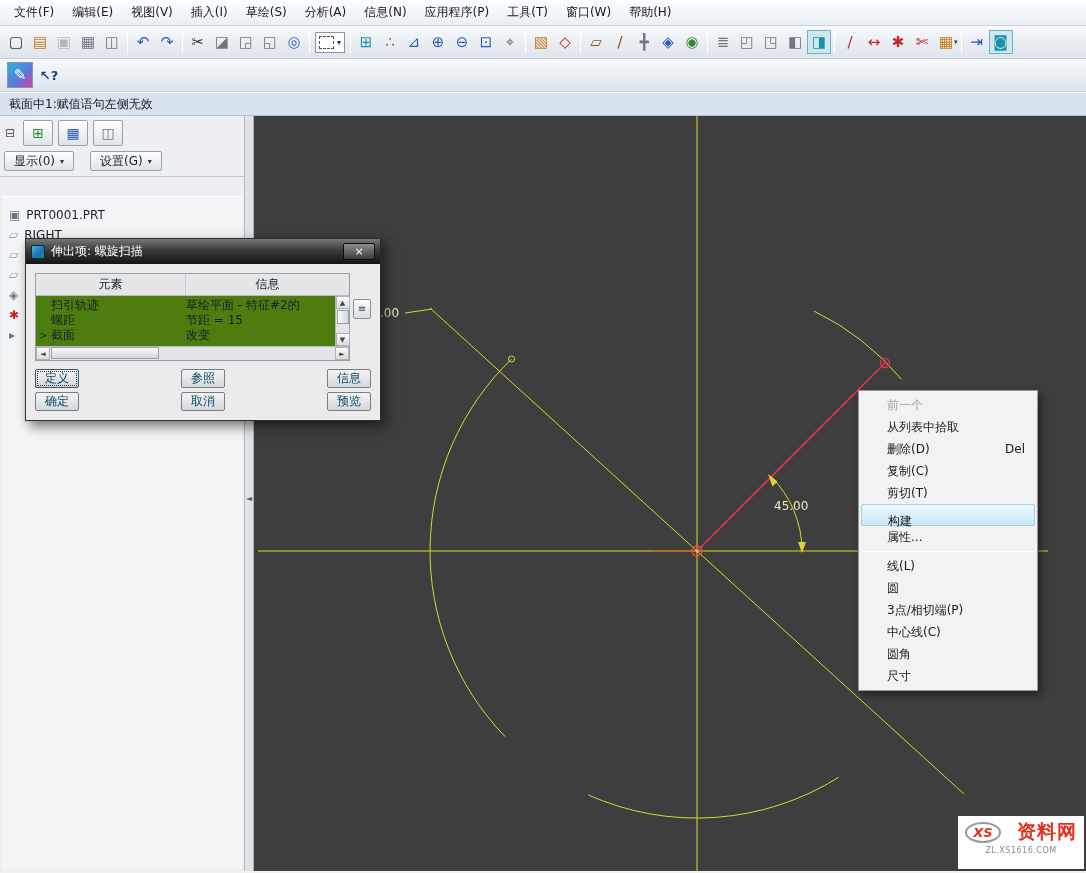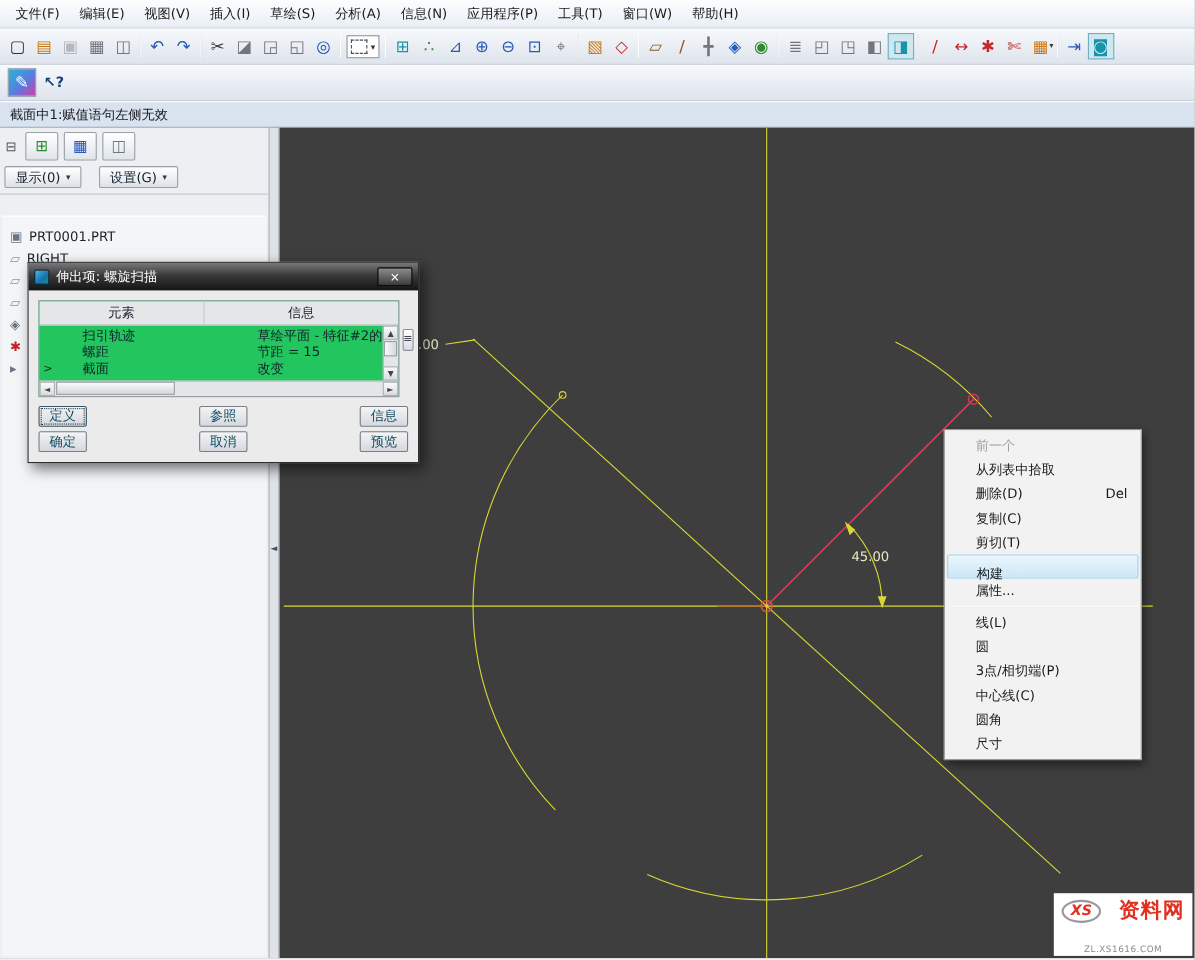--- a/index.html
+++ b/index.html
@@ -73,27 +73,27 @@
   .dtitle { height:25px; display:flex; align-items:center; gap:6px; padding:0 5px;
     background:linear-gradient(#787878,#3a3a3a 45%,#141414); }
   .dicon { width:14px; height:14px; border:1px solid #0a2c3c; border-radius:2px;
     background:linear-gradient(135deg,#49b6e0,#1a6fae 60%,#0c9a72); }
   .dtitle-text { color:#fff; }
   .dclose { margin-left:auto; width:32px; height:17px; border:1px solid #0c0c0c; border-radius:2px;
     background:linear-gradient(#8d8d8d,#3c3c3c); color:#fff; font-size:11px; line-height:15px;
     text-align:center; }
   .dbody { padding:9px 9px 9px 9px; }
   .dlist-wrap { display:flex; gap:3px; }
-  .dtable { flex:1; border:1px solid #9aa0a6; background:#22c55e; }
+  .dtable { flex:1; border:1px solid #9aa0a6; background:#4d7c0f; }
   .dhead { display:flex; background:#e4e6e8; border-bottom:1px solid #b6babe; }
   .dhead .h1 { width:150px; text-align:center; padding:2px 0; border-right:1px solid #c6cace; color:#15202c; }
   .dhead .h2 { flex:1; text-align:center; padding:2px 0; color:#15202c; }
   .dlistrow { display:flex; }
   .drows { flex:1; padding:2px 0 3px 0; min-height:50px; }
-  .drow { display:flex; height:15px; align-items:center;gap:24px; }
+  .drow { display:flex; height:15px; align-items:center; }
   .drow .g { width:15px; text-align:center; font-size:10px; color:#222; }
   .drow .c1 { width:135px; color:#15202c; }
   .drow .c2 { flex:1; color:#15202c; white-space:nowrap; overflow:hidden; }
   .vscroll { width:14px; background:#e3e5e8; border-left:1px solid #b6babe;
     display:flex; flex-direction:column; align-items:center; }
   .sarrow { width:14px; height:13px; font-size:7px; color:#444; text-align:center; line-height:13px;
     background:linear-gradient(#fafafa,#d9dce0); border:1px solid #aeb2b8; }
   .vthumb { width:12px; height:14px; margin-top:1px; background:linear-gradient(90deg,#fafafa,#d4d8dc);
     border:1px solid #9aa0a6; }
   .hscroll { height:14px; display:flex; border-top:1px solid #b6babe; background:#e3e5e8; }
@@ -112,22 +112,22 @@
   #ctxmenu { position:absolute; left:858px; top:274px; width:180px; z-index:6;
     background:#f2f2f2; border:1px solid #979797; box-shadow:3px 4px 8px rgba(0,0,0,.45); padding:3px 0; }
   .mi { height:22px; display:flex; align-items:center; padding:0 12px 0 28px; color:#17191c; }
   .mi .sc { margin-left:auto; }
   .mi.dis { color:#9aa0a6; }
   .mi.hl { background:linear-gradient(#ecf6fd,#cbe7f8); border:1px solid #9fd1ef; border-radius:2px;
     margin:0 2px; padding:12px 10px 0 26px; }
   .msep { height:1px; background:#d2d2d2; border-bottom:1px solid #fff; margin:3px 3px; }
 
   
-  #wm { position:absolute; right:2px; bottom:2px; z-index:2; background:#fff; padding:3px 7px 2px 7px;
-    display:flex; flex-direction:column; align-items:center;gap:16px; }
+  #wm { position:absolute; right:2px; bottom:2px; z-index:2; background:#fff; padding:3px 7px 14px 7px;
+    display:flex; flex-direction:column; align-items:center; }
   #wm .row { display:flex; align-items:center; gap:4px; }
   #wm .oval { width:36px; height:21px; border:2px solid #9a9a9a; border-radius:50%;
     display:flex; align-items:center; justify-content:center;
     color:#e03020; font-weight:bold; font-style:italic; font-size:13px; }
   #wm .name { color:#e03020; font-weight:bold; font-size:19px; letter-spacing:1px;margin-left:12px; }
   #wm .url { font-size:8px; color:#8a8a8a; letter-spacing:.5px; margin-top:1px; }
 </style>
 </head>
 <body>
 

